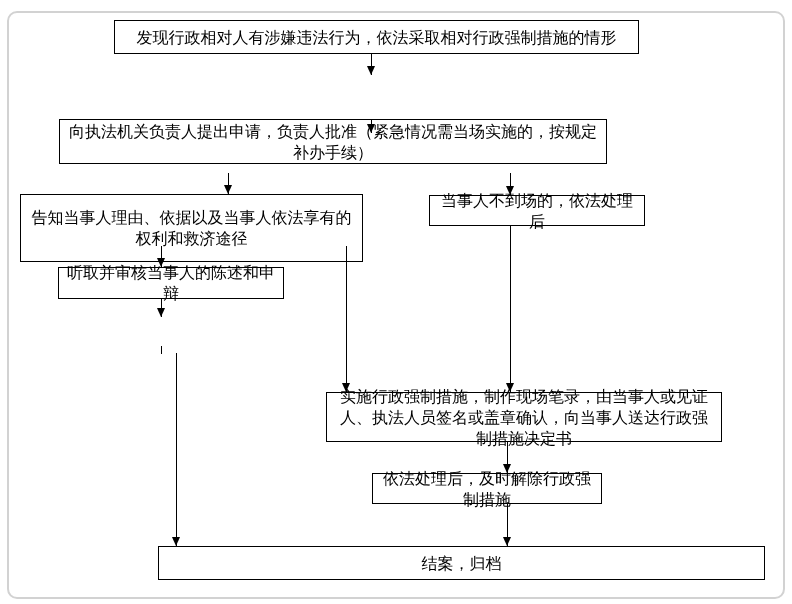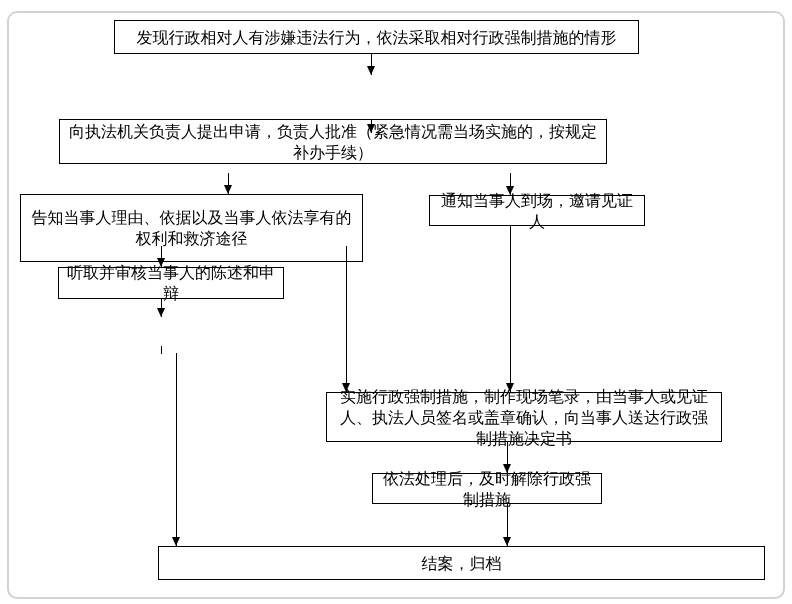--- a/index.html
+++ b/index.html
@@ -69,21 +69,21 @@
 
   <div class="frame"></div>
 
   <div class="node" style="left:114px; top:20px;  width:525px; height:34px;">发现行政相对人有涉嫌违法行为，依法采取相对行政强制措施的情形</div>
 
   <div class="node" style="left:59px;  top:75px;  width:548px; height:45px;margin-top:44px;">向执法机关负责人提出申请，负责人批准（紧急情况需当场实施的，按规定补办手续）</div>
 
 
   <div class="node" style="left:20px;  top:194px; width:343px; height:68px;">告知当事人理由、依据以及当事人依法享有的权利和救济途径</div>
 
-  <div class="node" style="left:429px; top:195px; width:216px; height:31px;">通知当事人到场，邀请见证人</div>
+  <div class="node" style="left:429px; top:195px; width:216px; height:31px;">当事人不到场的，依法处理后</div>
 
   <div class="node" style="left:58px;  top:267px; width:226px; height:32px;">听取并审核当事人的陈述和申辩</div>
 
 
   <div class="node" style="left:326px; top:392px; width:396px; height:50px;">实施行政强制措施，制作现场笔录，由当事人或见证人、执法人员签名或盖章确认，向当事人送达行政强制措施决定书</div>
 
   <div class="node" style="left:372px; top:473px; width:230px; height:31px;">依法处理后，及时解除行政强制措施</div>
 
   <div class="node" style="left:158px; top:546px; width:607px; height:34px;">结案，归档</div>
 

